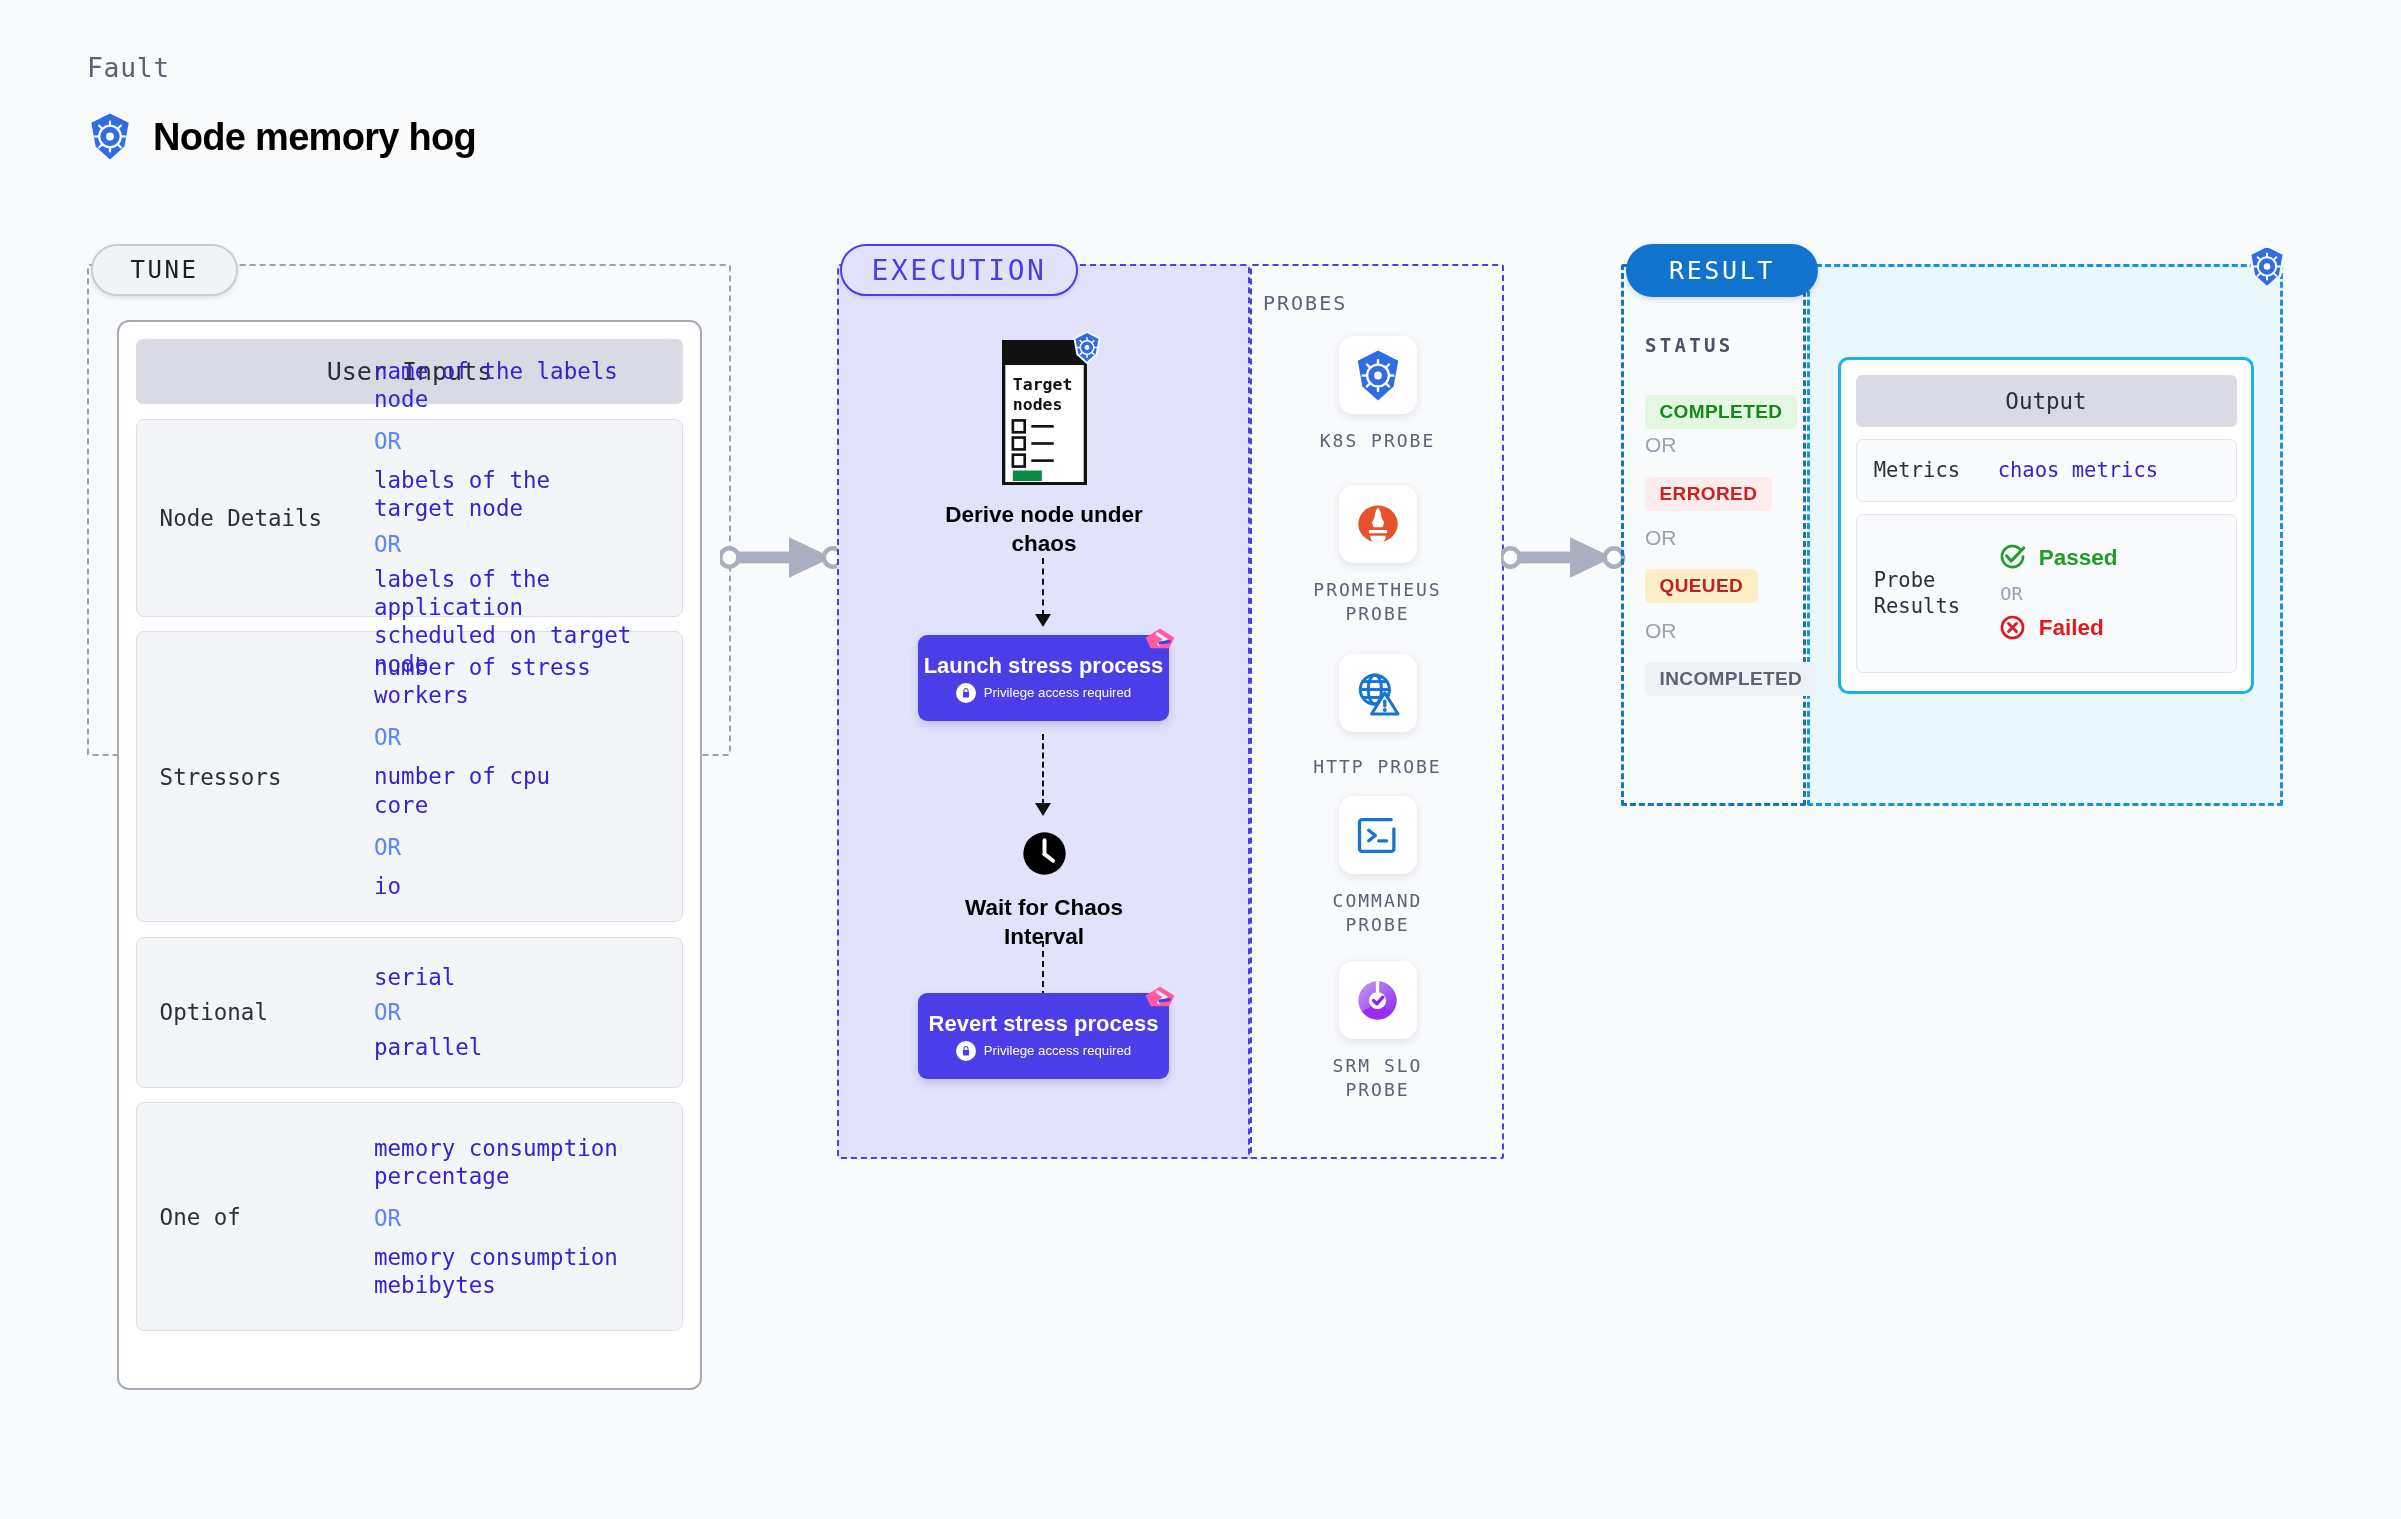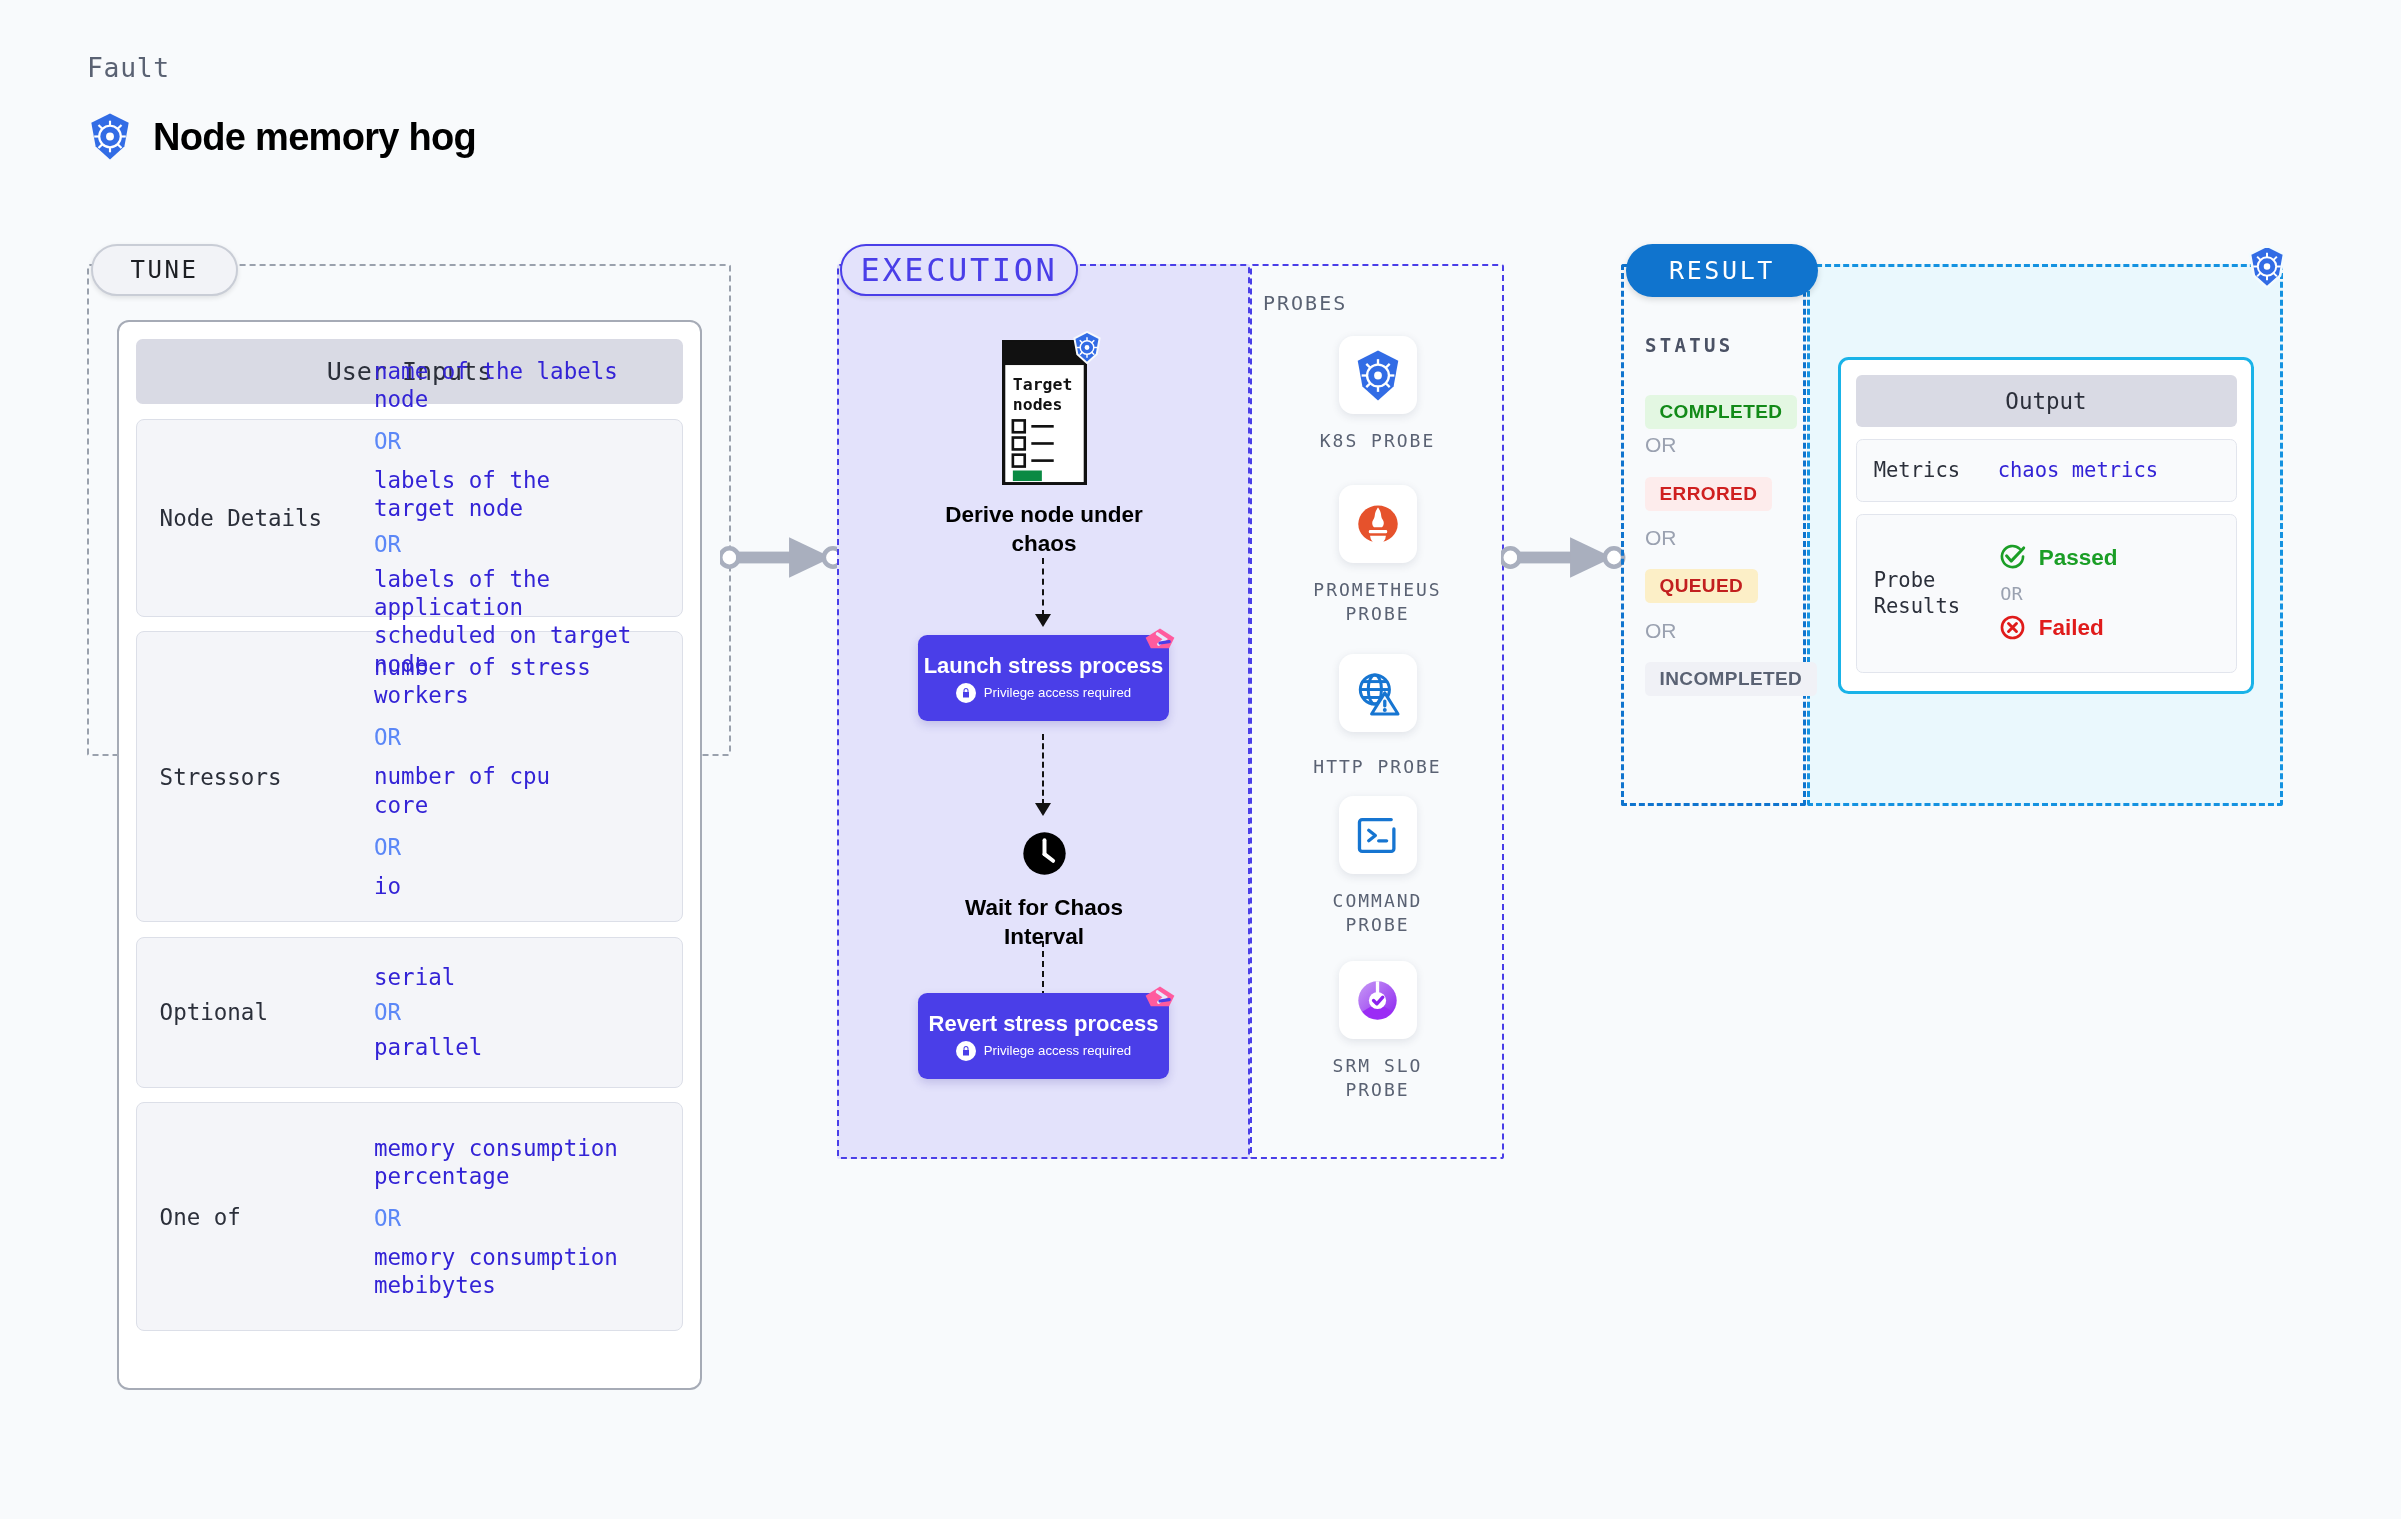--- a/index.html
+++ b/index.html
@@ -84,21 +84,21 @@
   .v-or.tight { margin: 8px 0 8px 0; }
 
   
   #exec-box {
     left: 837px; top: 264px; width: 413px; height: 895px;
     background: #e3e2fb; border: 2.6px dashed #4a3ee8; border-radius: 2.6px;
   }
   #exec-tag {
     left: 840px; top: 244px; width: 238px; height: 52px;
     background: #e3e2fb; border: 2.6px solid #4a3ee8; border-radius: 26.4px;
-    color: #4a3ee8; font-size: 32px;
+    color: #4a3ee8; font-size: 28px;
     box-shadow: 0 2px 5.3px rgba(0,0,0,.10);
   }
 
   
   #probes-box {
     left: 1250px; top: 264px; width: 254px; height: 895px;
     border: 2.6px dashed #4a3ee8; border-radius: 2.6px;
   }
   .probes-label {
     position: absolute; left: 1263px; top: 291px;

